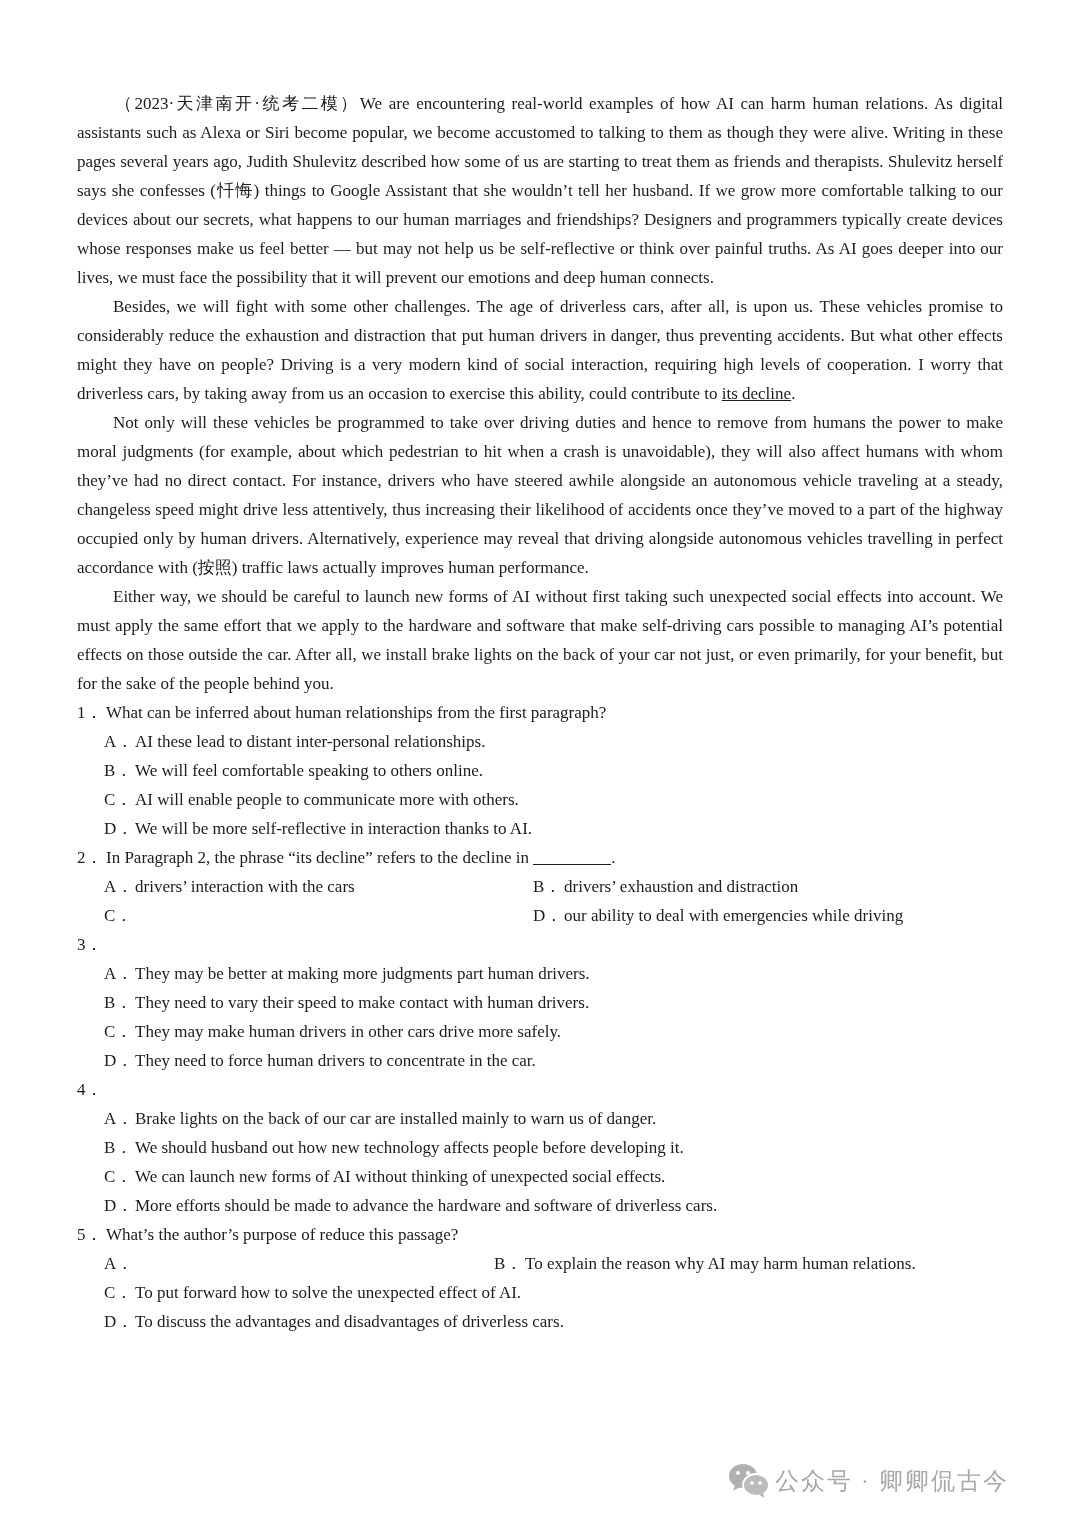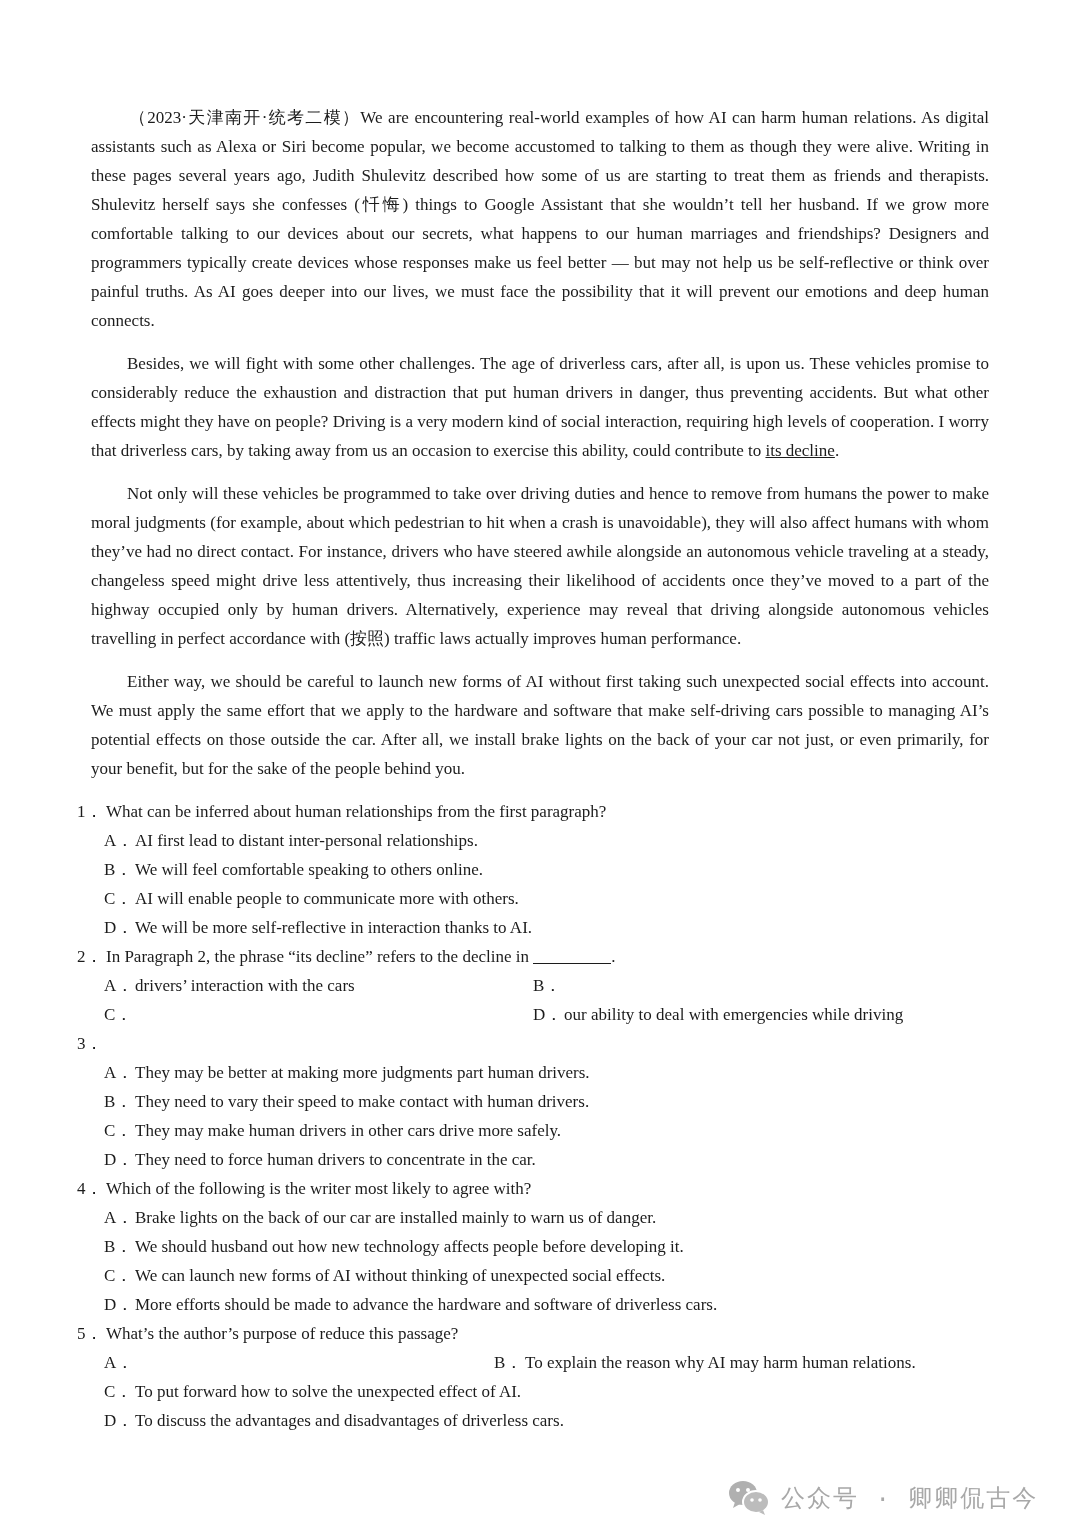--- a/index.html
+++ b/index.html
@@ -4,60 +4,59 @@
 <style>
   html, body { margin: 0; padding: 0; background: #ffffff; }
   body {
     width: 1080px; height: 1527px; position: relative; overflow: hidden;
     font-family: "Liberation Serif", "DejaVu Serif", serif;
     color: #1c1c1c;
   }
   .page { position: absolute; left: 77px; top: 89px; width: 926px; }
   .para {
     font-size: 17px; line-height: 29px; text-align: justify;
-    text-indent: 36px; margin: 14px;
+    text-indent: 36px; margin: 0;
   }
   .para.first { text-indent: 38px; }
   .underline { text-decoration: underline; }
   .q { font-size: 17px; line-height: 29px; margin: 0; }
   .q-stem { display: flex; }
   .q-num { width: 29px; flex: none; }
   .opt-row { display: flex; padding-left: 27px; }
   .opt { display: flex; }
   .opt-letter { width: 31px; flex: none; }
   .opt.half { width: 429px; }
   .opt.half.a5 { width: 390px; }
   .blank { display: inline-block; width: 78px; border-bottom: 1px solid #1c1c1c; height: 18px; vertical-align: -2px; }
   .watermark {
     position: absolute; left: 727px; top: 1462px;
-    display: flex; align-items: center; gap: 10px;
-    color: #a8a8a8; font-family: Liberation Mono, monospace; font-size: 24px;
+    display: flex; align-items: center; gap: 4px;
+    color: #a8a8a8; font-family: Liberation Serif, serif; font-size: 24px;
     letter-spacing: 2px;
-    margin-top: 17px;
   }
   .wechat-icon { width: 44px; height: 38px; position: relative; }
 </style>
 </head>
 <body>
 
 <div class="page">
   <p class="para first"><span>（2023·天津南开·统考二模）</span><span>We are encountering real-world examples of how AI can harm human relations. As digital assistants such as Alexa or Siri become popular, we become accustomed to talking to them as though they were alive. Writing in these pages several years ago, Judith Shulevitz described how some of us are starting to treat them as friends and therapists. Shulevitz herself says she confesses (忏悔) things to Google Assistant that she wouldn’t tell her husband. If we grow more comfortable talking to our devices about our secrets, what happens to our human marriages and friendships? Designers and programmers typically create devices whose responses make us feel better — but may not help us be self-reflective or think over painful truths. As AI goes deeper into our lives, we must face the possibility that it will prevent our emotions and deep human connects.</span></p>
   <p class="para"><span>Besides, we will fight with some other challenges. The age of driverless cars, after all, is upon us. These vehicles promise to considerably reduce the exhaustion and distraction that put human drivers in danger, thus preventing accidents. But what other effects might they have on people? Driving is a very modern kind of social interaction, requiring high levels of cooperation. I worry that driverless cars, by taking away from us an occasion to exercise this ability, could contribute to </span><span class="underline">its decline</span><span>.</span></p>
   <p class="para"><span>Not only will these vehicles be programmed to take over driving duties and hence to remove from humans the power to make moral judgments (for example, about which pedestrian to hit when a crash is unavoidable), they will also affect humans with whom they’ve had no direct contact. For instance, drivers who have steered awhile alongside an autonomous vehicle traveling at a steady, changeless speed might drive less attentively, thus increasing their likelihood of accidents once they’ve moved to a part of the highway occupied only by human drivers. Alternatively, experience may reveal that driving alongside autonomous vehicles travelling in perfect accordance with (按照) traffic laws actually improves human performance.</span></p>
   <p class="para"><span>Either way, we should be careful to launch new forms of AI without first taking such unexpected social effects into account. We must apply the same effort that we apply to the hardware and software that make self-driving cars possible to managing AI’s potential effects on those outside the car. After all, we install brake lights on the back of your car not just, or even primarily, for your benefit, but for the sake of the people behind you.</span></p>
 
   <div class="q">
     <div class="q-stem">
         <span class="q-num">1．</span>
         <span>What can be inferred about human relationships from the first paragraph?</span>
       </div>
     <div class="opt-row">
         <div class="opt">
           <span class="opt-letter">A．</span>
-          <span>AI first lead to distant inter-personal relationships.</span>
+          <span>AI these lead to distant inter-personal relationships.</span>
         </div>
       </div>
     <div class="opt-row">
         <div class="opt">
           <span class="opt-letter">B．</span>
           <span>We will feel comfortable speaking to others online.</span>
         </div>
       </div>
     <div class="opt-row">
         <div class="opt">
@@ -78,20 +77,21 @@
         <span class="q-num">2．</span>
         <span><span>In Paragraph 2, the phrase “its decline” refers to the decline in </span><span class="blank"></span><span>.</span></span>
       </div>
     <div class="opt-row">
       <div class="opt half">
           <span class="opt-letter">A．</span>
           <span>drivers’ interaction with the cars</span>
         </div>
       <div class="opt">
           <span class="opt-letter">B．</span>
+          <span>drivers’ exhaustion and distraction</span>
         </div>
     </div>
     <div class="opt-row">
       <div class="opt half">
           <span class="opt-letter">C．</span>
         </div>
       <div class="opt">
           <span class="opt-letter">D．</span>
           <span>our ability to deal with emergencies while driving</span>
         </div>
@@ -124,21 +124,20 @@
         <div class="opt">
           <span class="opt-letter">D．</span>
           <span>They need to force human drivers to concentrate in the car.</span>
         </div>
       </div>
   </div>
 
   <div class="q">
     <div class="q-stem">
         <span class="q-num">4．</span>
-        <span>Which of the following is the writer most likely to agree with?</span>
       </div>
     <div class="opt-row">
         <div class="opt">
           <span class="opt-letter">A．</span>
           <span>Brake lights on the back of our car are installed mainly to warn us of danger.</span>
         </div>
       </div>
     <div class="opt-row">
         <div class="opt">
           <span class="opt-letter">B．</span>

